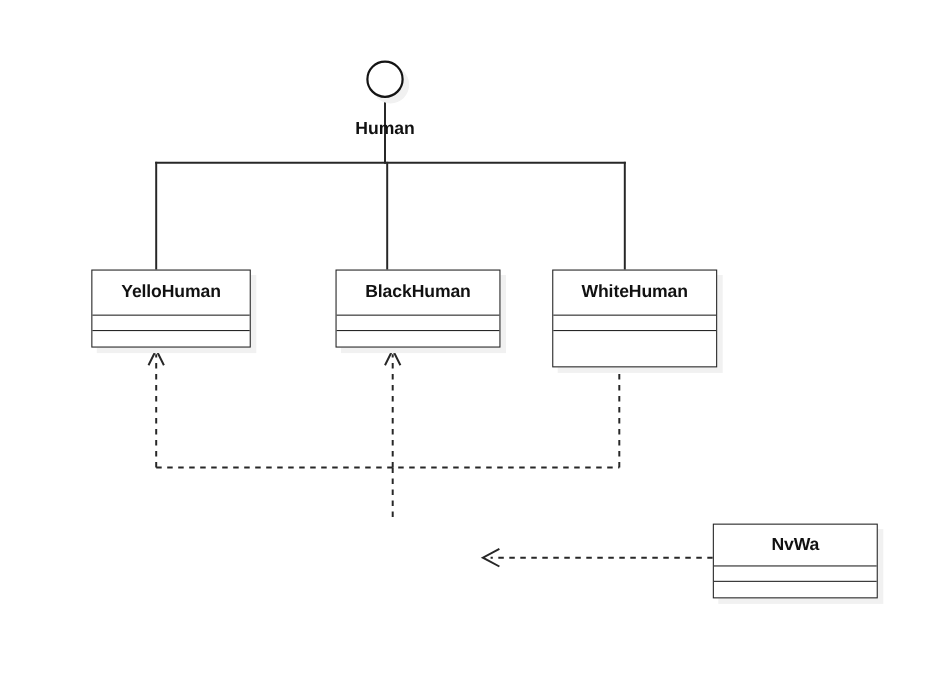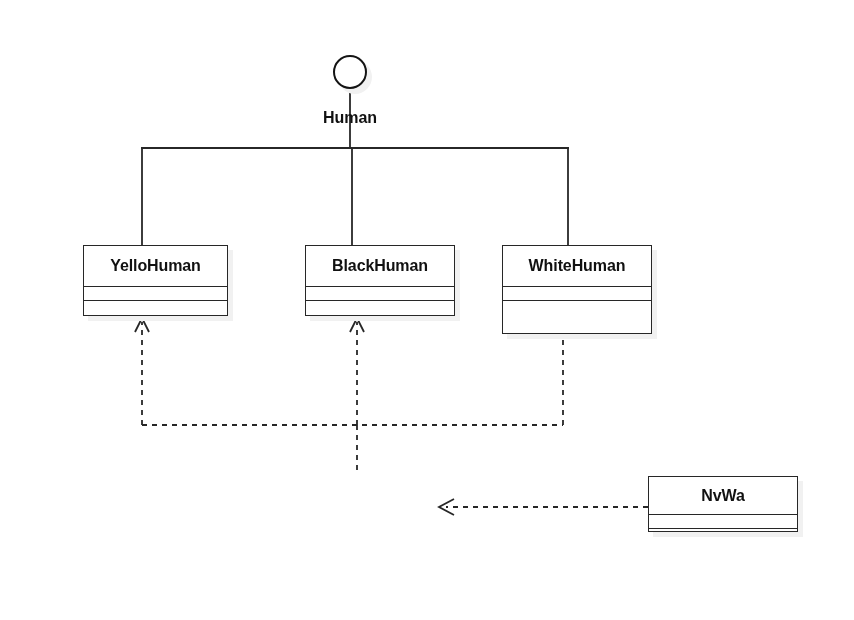--- a/index.html
+++ b/index.html
@@ -145,19 +145,19 @@
     <div class="op-compartment"></div>
   </div>
 
   <div class="uml-class" style="left:502px; top:245px; width:150px; height:89px;">
     <div class="name-compartment">WhiteHuman</div>
     <div class="attr-compartment"></div>
     <div class="op-compartment"></div>
   </div>
 
 
-  <div class="uml-class" style="left:648px; top:476px; width:150px; height:56px;">
+  <div class="uml-class" style="left:648px; top:476px; width:150px; height:68px;">
     <div class="name-compartment" style="height:38px;">NvWa</div>
     <div class="attr-compartment"></div>
     <div class="op-compartment"></div>
   </div>
 
 </div>
 
 </body></html>

